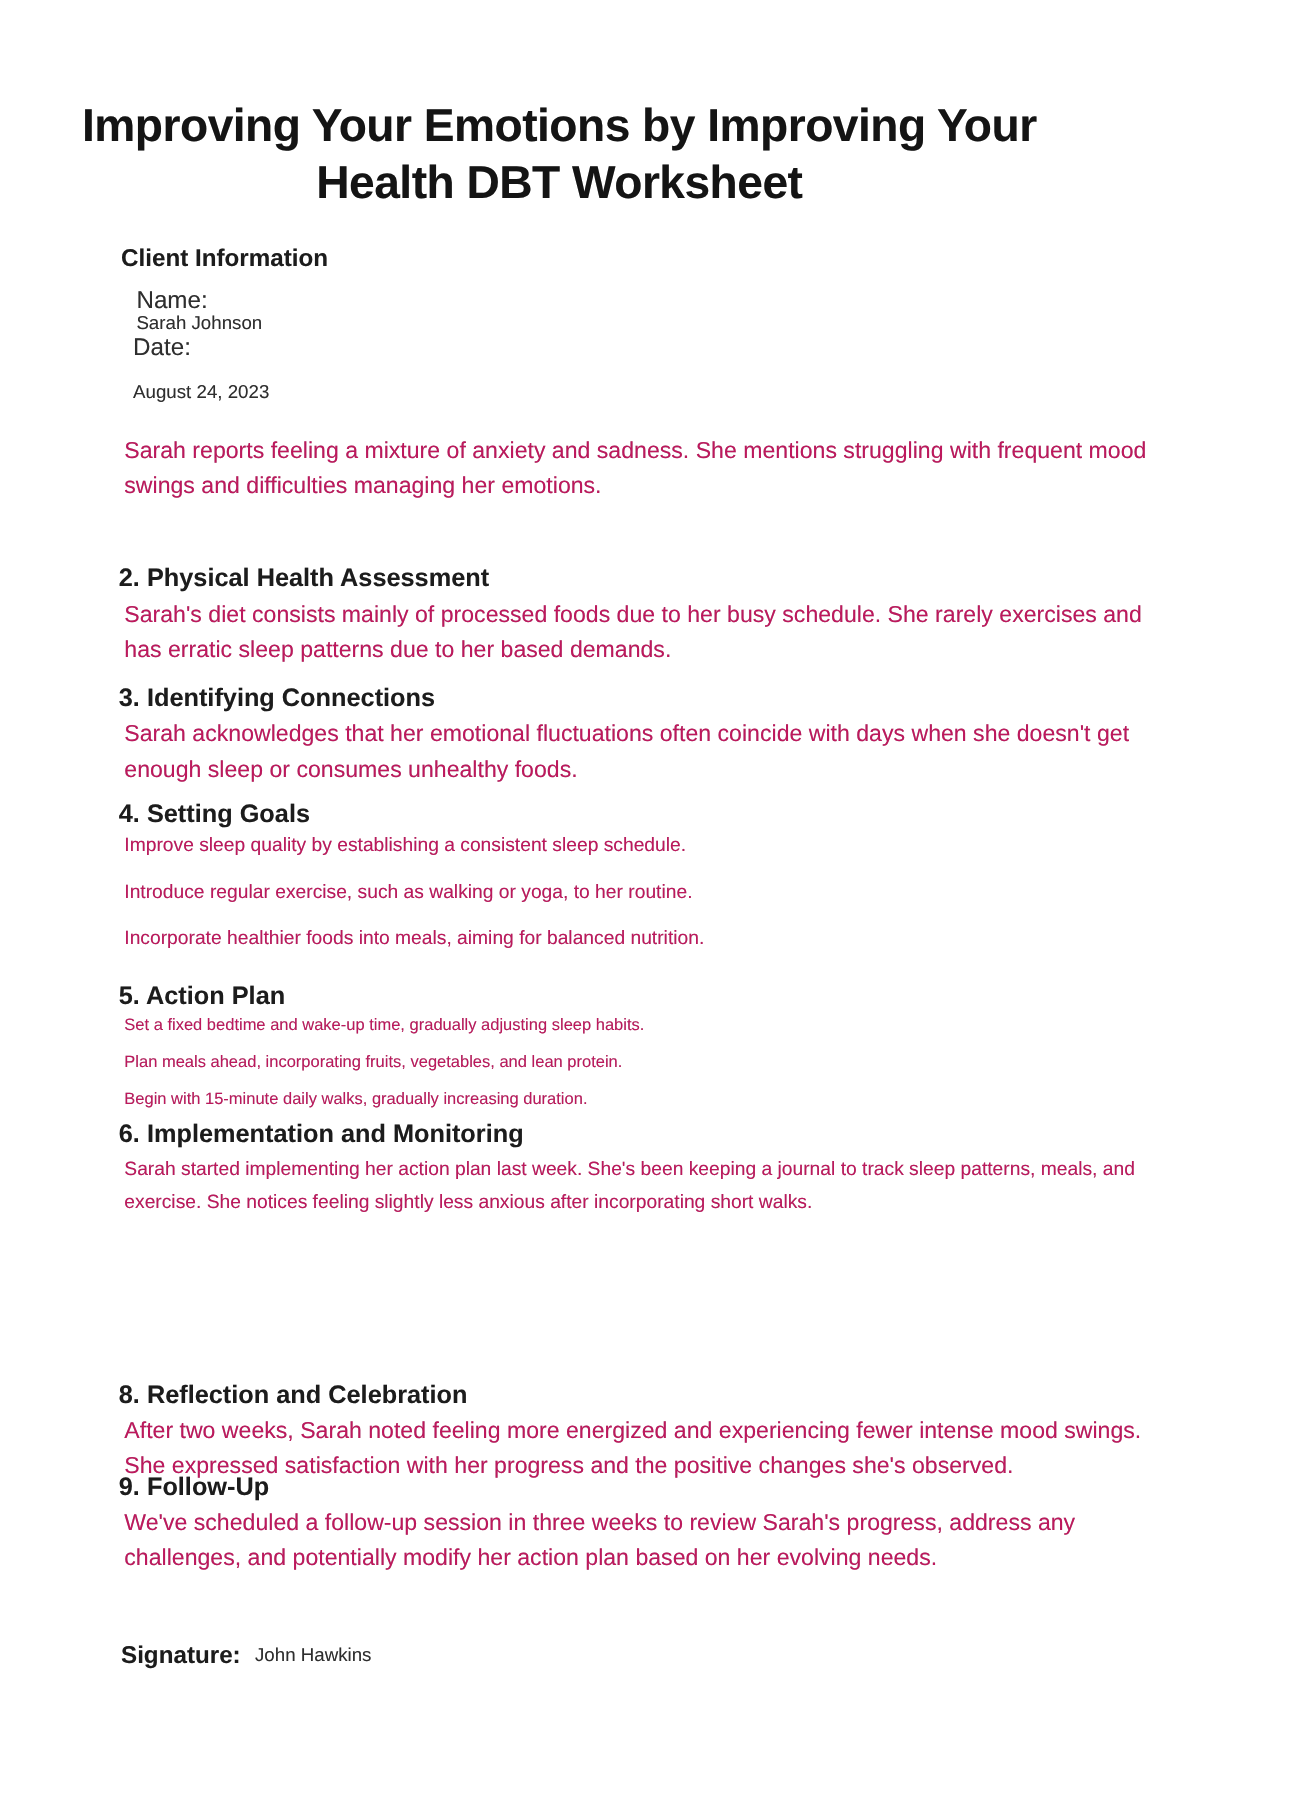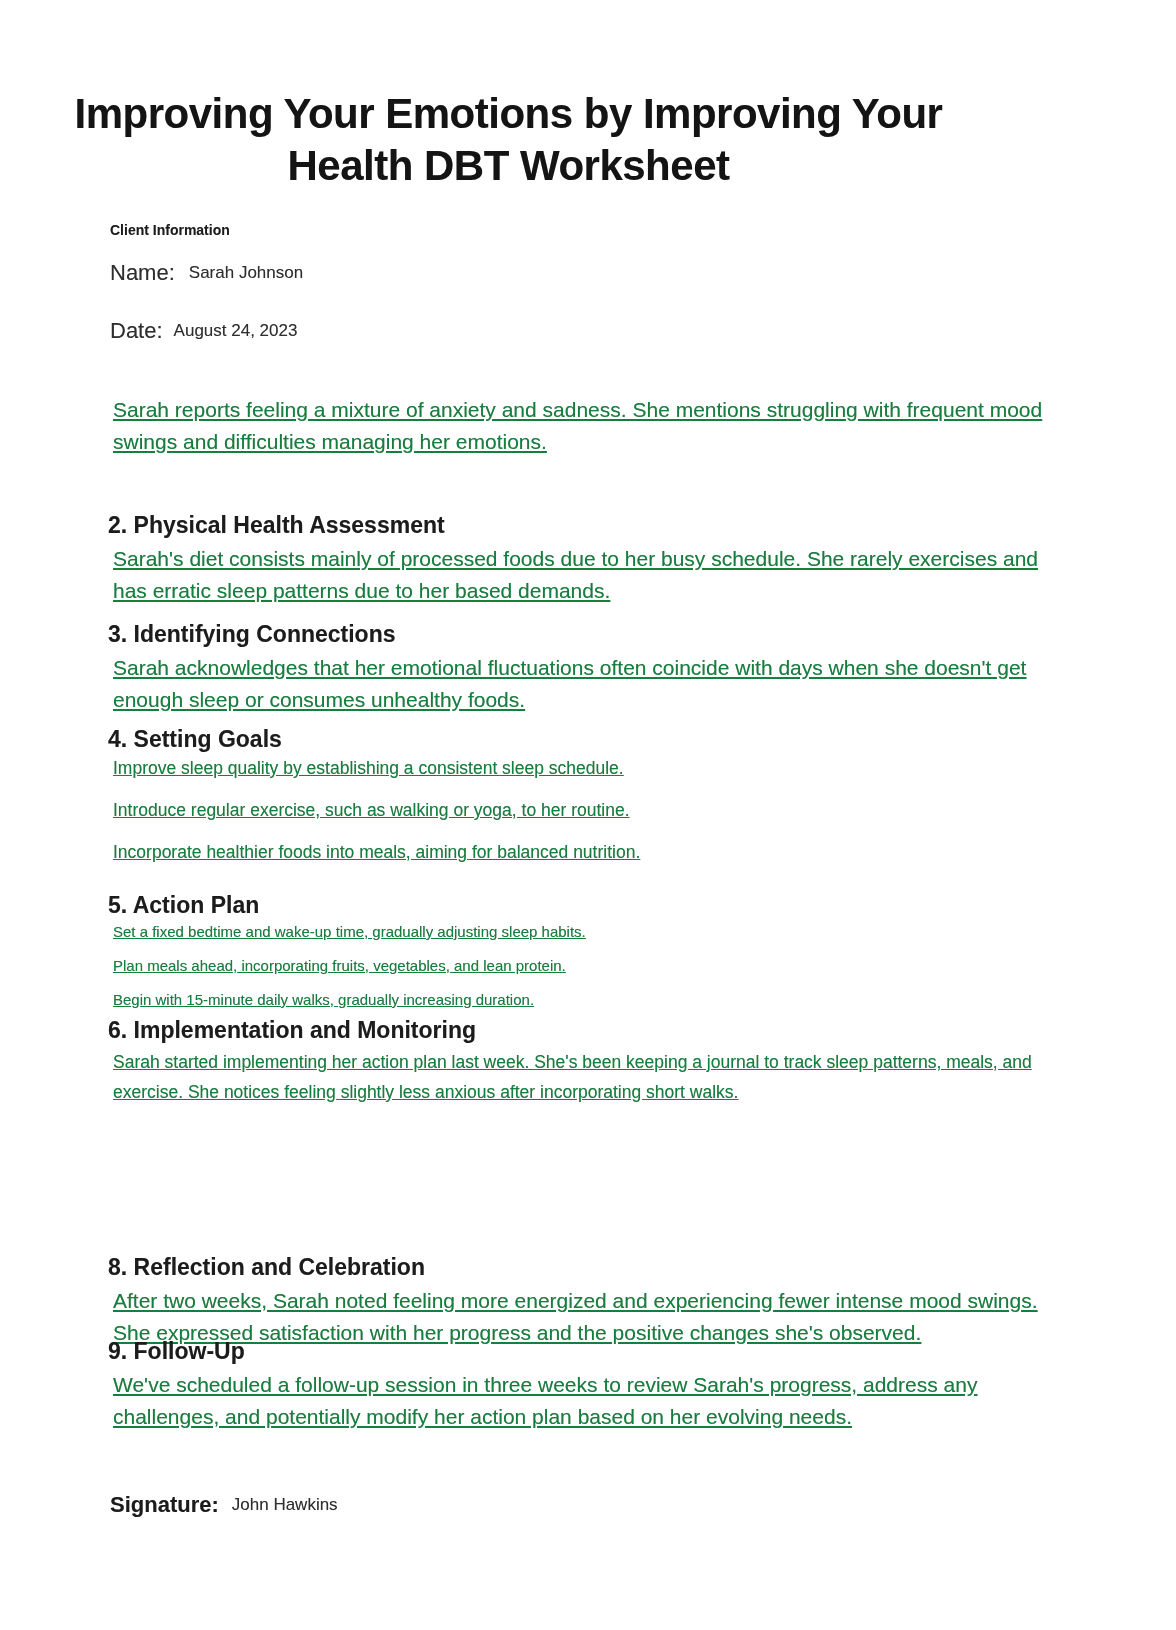--- a/index.html
+++ b/index.html
@@ -34,29 +34,30 @@
     line-height: 52px;
     font-weight: bold;
     color: #141414;
     letter-spacing: -0.5px;
   }
 
   .client-info-heading {
     position: absolute;
     top: 222px;
     left: 110px;
-    font-size: 14px;
+    font-size: 22px;
     font-weight: bold;
     color: #1c1c1c;
   }
   .field-row {
     position: absolute;
     left: 110px;
     display: flex;
     align-items: baseline;
+    flex-direction: column;
   }
   .row-name { top: 260px; }
   .row-date { top: 303px; }
   .field-label {
     font-size: 22px;
     color: #2e2e2e;
   }
   .field-value {
     font-size: 17px;
     color: #2e2e2e;
@@ -73,23 +74,22 @@
   }
   .sec-heading {
     margin: 0;
     font-size: 23px;
     line-height: 27px;
     font-weight: bold;
     color: #1c1c1c;
   }
   .doc-section p {
     margin: 0;
-    color: #15803d;
+    color: #be185d;
     padding-left: 5px;
-    text-decoration: underline;
   }
   .body-lg {
     margin-top: 4px !important;
     font-size: 21px;
     line-height: 32px;
     max-width: 930px;
   }
   .sec1 .body-lg { margin-top: 6px !important; }
   .body-md {
     font-size: 17.5px;

